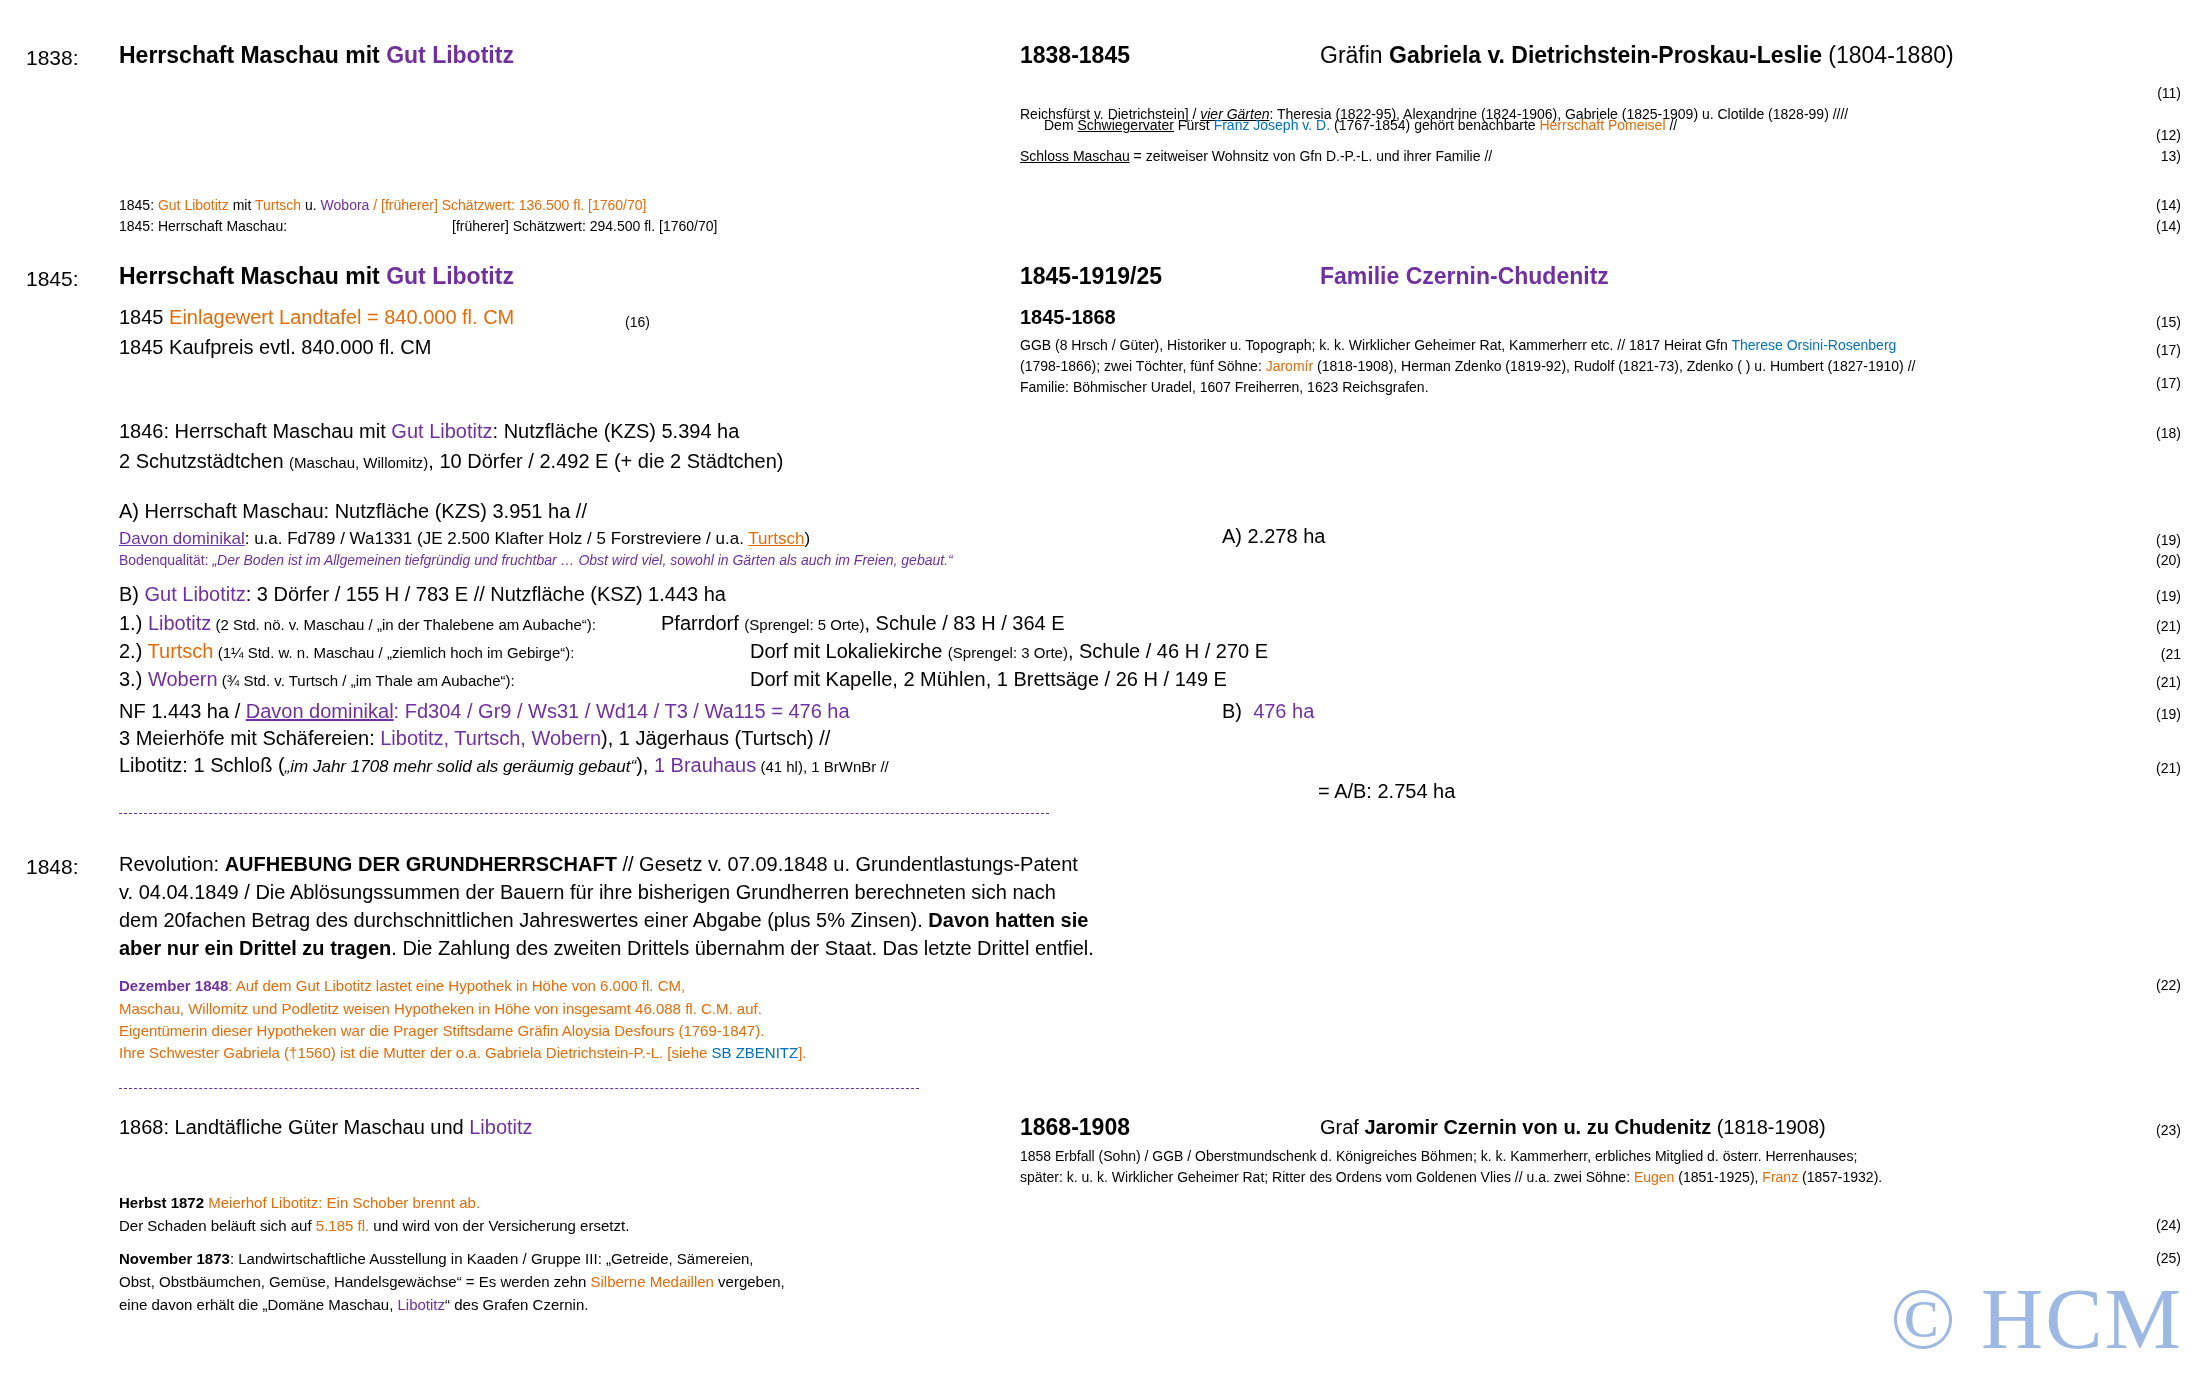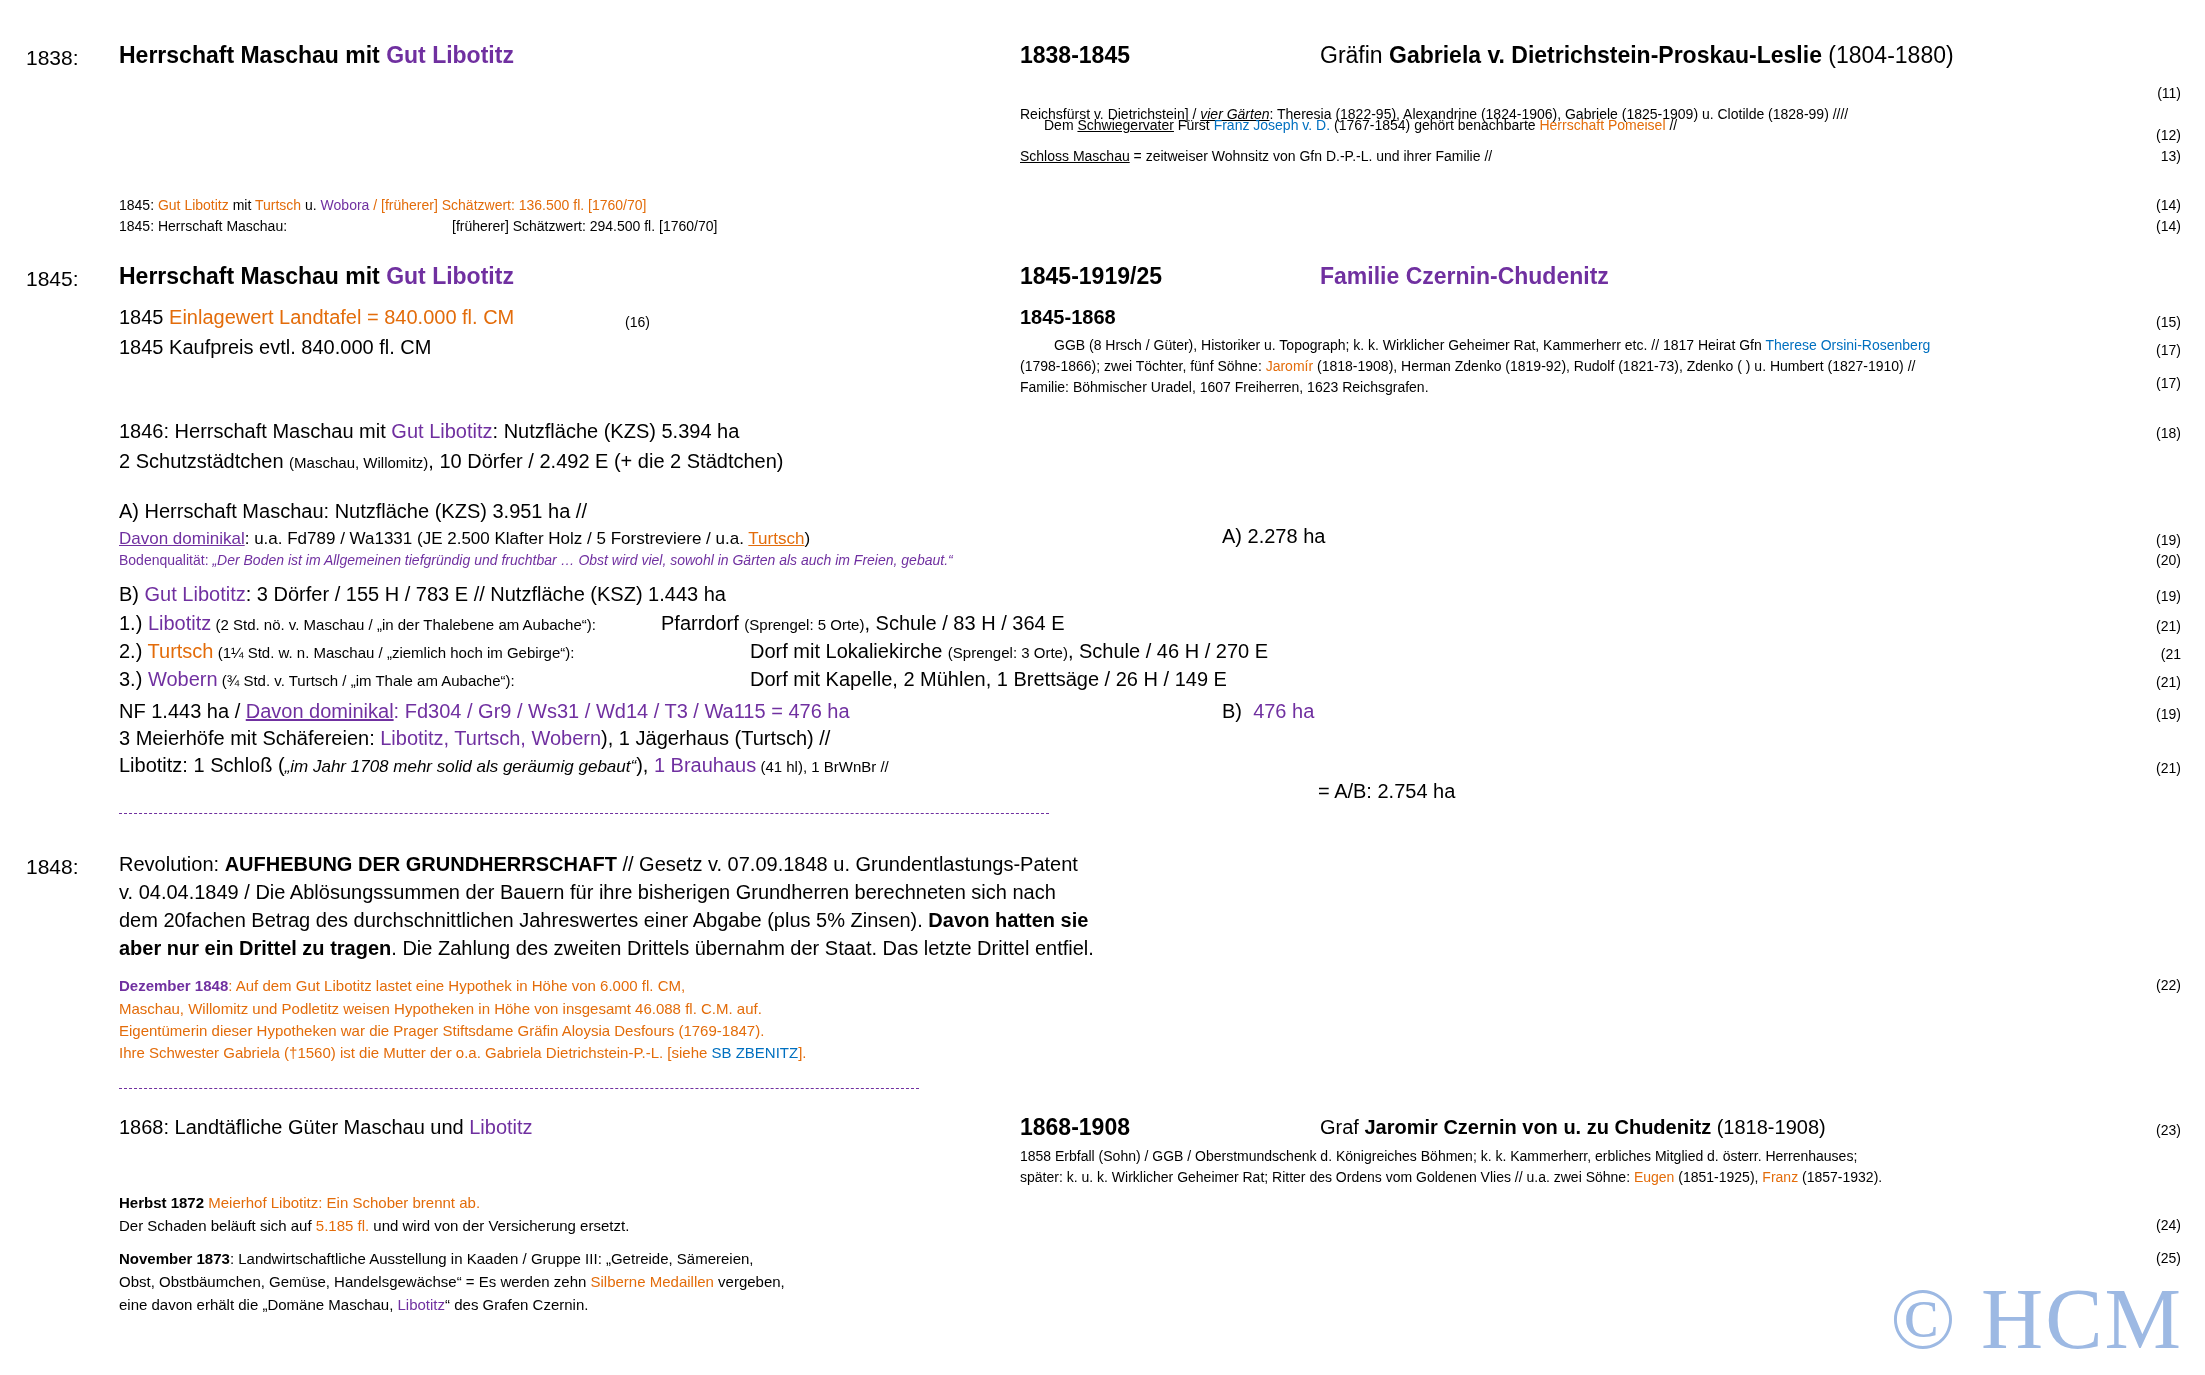--- a/index.html
+++ b/index.html
@@ -244,21 +244,21 @@
     <span class="u">Schloss Maschau</span><span> = zeitweiser Wohnsitz von Gfn D.-P.-L. und ihrer Familie //</span>
   </div>
   <div class="ref" style="top:148px;">13)</div>
 
   <div class="abs s-h1" style="left:1020px; top:263px;">1845-1919/25</div>
   <div class="abs s-h1 c-purple" style="left:1320px; top:263px;">Familie Czernin-Chudenitz</div>
 
   <div class="abs s-body b" style="left:1020px; top:306px;">1845-1868</div>
   <div class="ref" style="top:314px;">(15)</div>
 
-  <div class="abs s-tiny line" style="left:1020px; top:337px;margin-left:34px;">
+  <div class="abs s-tiny line" style="left:1020px; top:337px;">
     <span>GGB (8 Hrsch / Güter), Historiker u. Topograph; k. k. Wirklicher Geheimer Rat, Kammerherr etc. // 1817 Heirat Gfn </span><span class="c-blue">Therese Orsini-Rosenberg</span>
   </div>
   <div class="abs s-tiny line" style="left:1020px; top:358px;">
     <span>(1798-1866); zwei Töchter, fünf Söhne: </span><span class="c-orange">Jaromír</span><span> (1818-1908), He</span><span>rman Zdenko (1819-92), Rudolf (1821-73), Zdenko (    ) u. Humbert (1827-1910) //</span>
   </div>
   <div class="abs s-tiny line" style="left:1020px; top:379px;">Familie: Böhmischer Uradel, 1607 Freiherren, 1623 Reichsgrafen.</div>
 
   <div class="abs s-h1" style="left:1020px; top:1114px;">1868-1908</div>
   <div class="abs s-body line" style="left:1320px; top:1116px;">
     <span>Graf </span><span class="b">Jaromir Czernin von u. zu Chudenitz</span><span> (1818-1908)</span>

